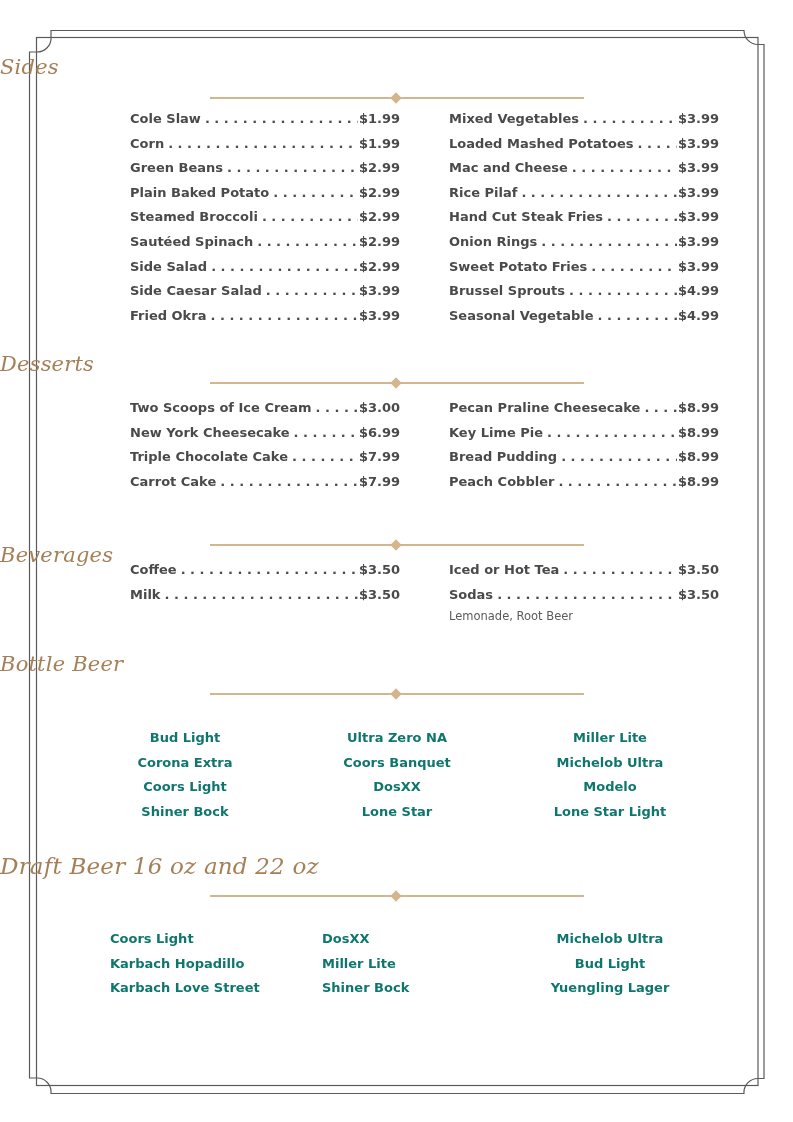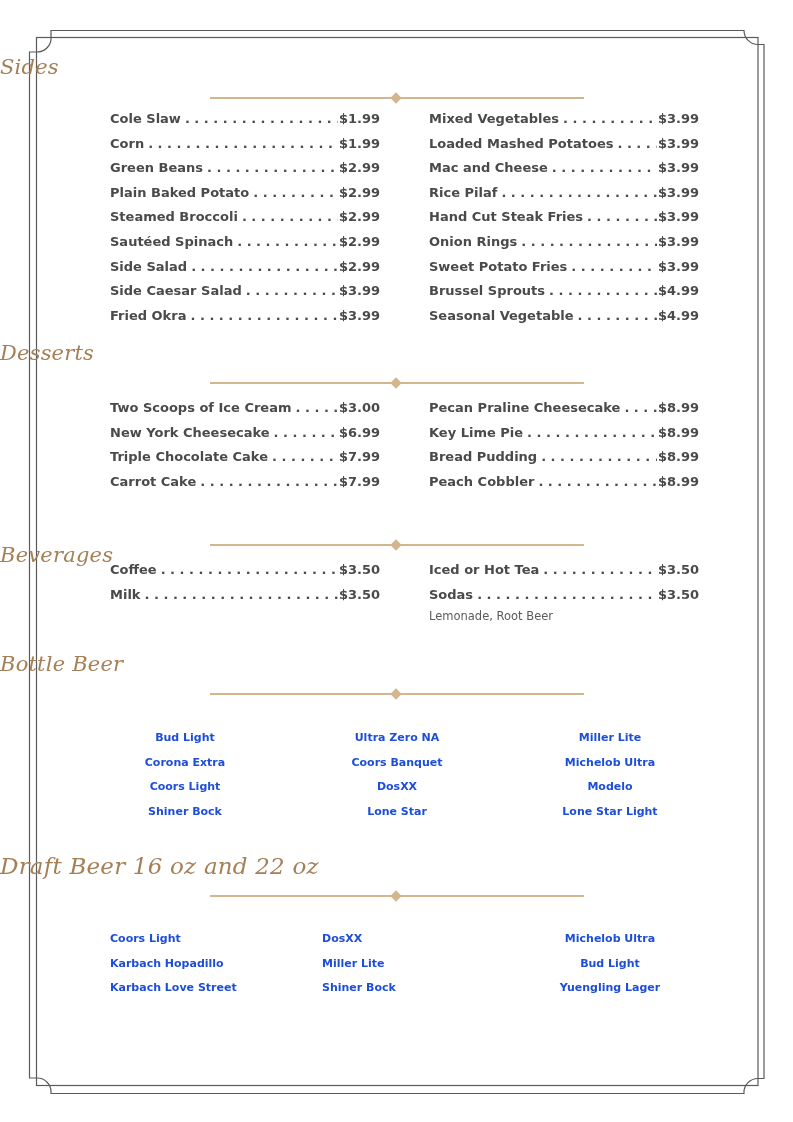--- a/index.html
+++ b/index.html
@@ -7,30 +7,30 @@
   body { position: relative; font-family: "DejaVu Sans", sans-serif; color: #4a4a4a; }
   .frame { position: absolute; left: 0; top: 0; width: 793px; height: 1122px; pointer-events: none; }
   .section-title {
     position: absolute; left: 0; width: 793px; text-align: left;
     font-family: "DejaVu Serif", serif; font-style: italic; font-size: 21px;
     color: #a57f56; letter-spacing: 0.2px;
   }
   .divider { position: absolute; left: 210px; width: 374px; height: 10px; }
   .divider .line { position: absolute; left: 0; top: 4px; width: 374px; height: 2px; background: #d4b68e; }
   .divider .diamond { position: absolute; left: 181px; top: 0; width: 10px; height: 10px; background: #d4b68e; transform: rotate(45deg) scale(0.8, 0.8); }
-  .col { position: absolute; }
+  .col { position: absolute; margin-left: 20px; }
   .item { display: flex; align-items: baseline; height: 24.6px; font-size: 13px; font-weight: bold; color: #4a4a4a; white-space: nowrap; }
   .item .name { flex: 0 0 auto; padding-right: 4px; }
   .item .dots { flex: 1 1 auto; overflow: hidden; font-weight: bold; letter-spacing: 2.3px; color: #4a4a4a; }
   .item .dots::before { content: ". . . . . . . . . . . . . . . . . . . . . . . . . . . . . . . . . . . . . . . . . . . . . . . . . . . . . . . . . . . . . . . . . . . . . . . . . ."; letter-spacing: 0; }
   .item .price { flex: 0 0 auto; padding-left: 1px; }
   .note { font-size: 11.5px; color: #5a5a5a; line-height: 19px; font-weight: normal; margin-top: -4px; }
   .beer-col { position: absolute; text-align: center; }
   .beer-col.left-align { text-align: left; }
-  .beer { font-size: 11px; font-weight: bold; height: 24.6px; line-height: 24.6px; color: #1d4ed8; white-space: nowrap; }
+  .beer { font-size: 13px; font-weight: bold; height: 24.6px; line-height: 24.6px; color: #0f766e; white-space: nowrap; }
 </style>
 </head>
 <body>
 
 <svg class="frame" viewBox="0 0 793 1122" xmlns="http://www.w3.org/2000/svg">
   <g fill="none" stroke="#5a5a5a" stroke-width="1.2">
 
     <rect x="36.5" y="37.5" width="721.5" height="1048"></rect>
 
     <path d="M51 30.5 H744 A14 14 0 0 0 758 44.5 H764 V1078.5 H758 A14 14 0 0 0 744 1093.5 H51 V1093 A14 14 0 0 0 36.5 1078 H29.5 V52 H36.5 A14 14 0 0 0 51 37 Z"></path>
@@ -131,21 +131,21 @@
       <span class="dots"></span>
       <span class="price">$4.99</span>
     </div>
   <div class="item">
       <span class="name">Seasonal Vegetable</span>
       <span class="dots"></span>
       <span class="price">$4.99</span>
     </div>
 </div>
 
-<div class="section-title" style="top:341px;">Desserts</div>
+<div class="section-title" style="top:352px;">Desserts</div>
 <div class="divider" style="top:378px;">
     <div class="line"></div>
     <div class="diamond"></div>
   </div>
 
 <div class="col" style="left:110px; top:400px; width:270px;">
   <div class="item">
       <span class="name">Two Scoops of Ice Cream</span>
       <span class="dots"></span>
       <span class="price">$3.00</span>

